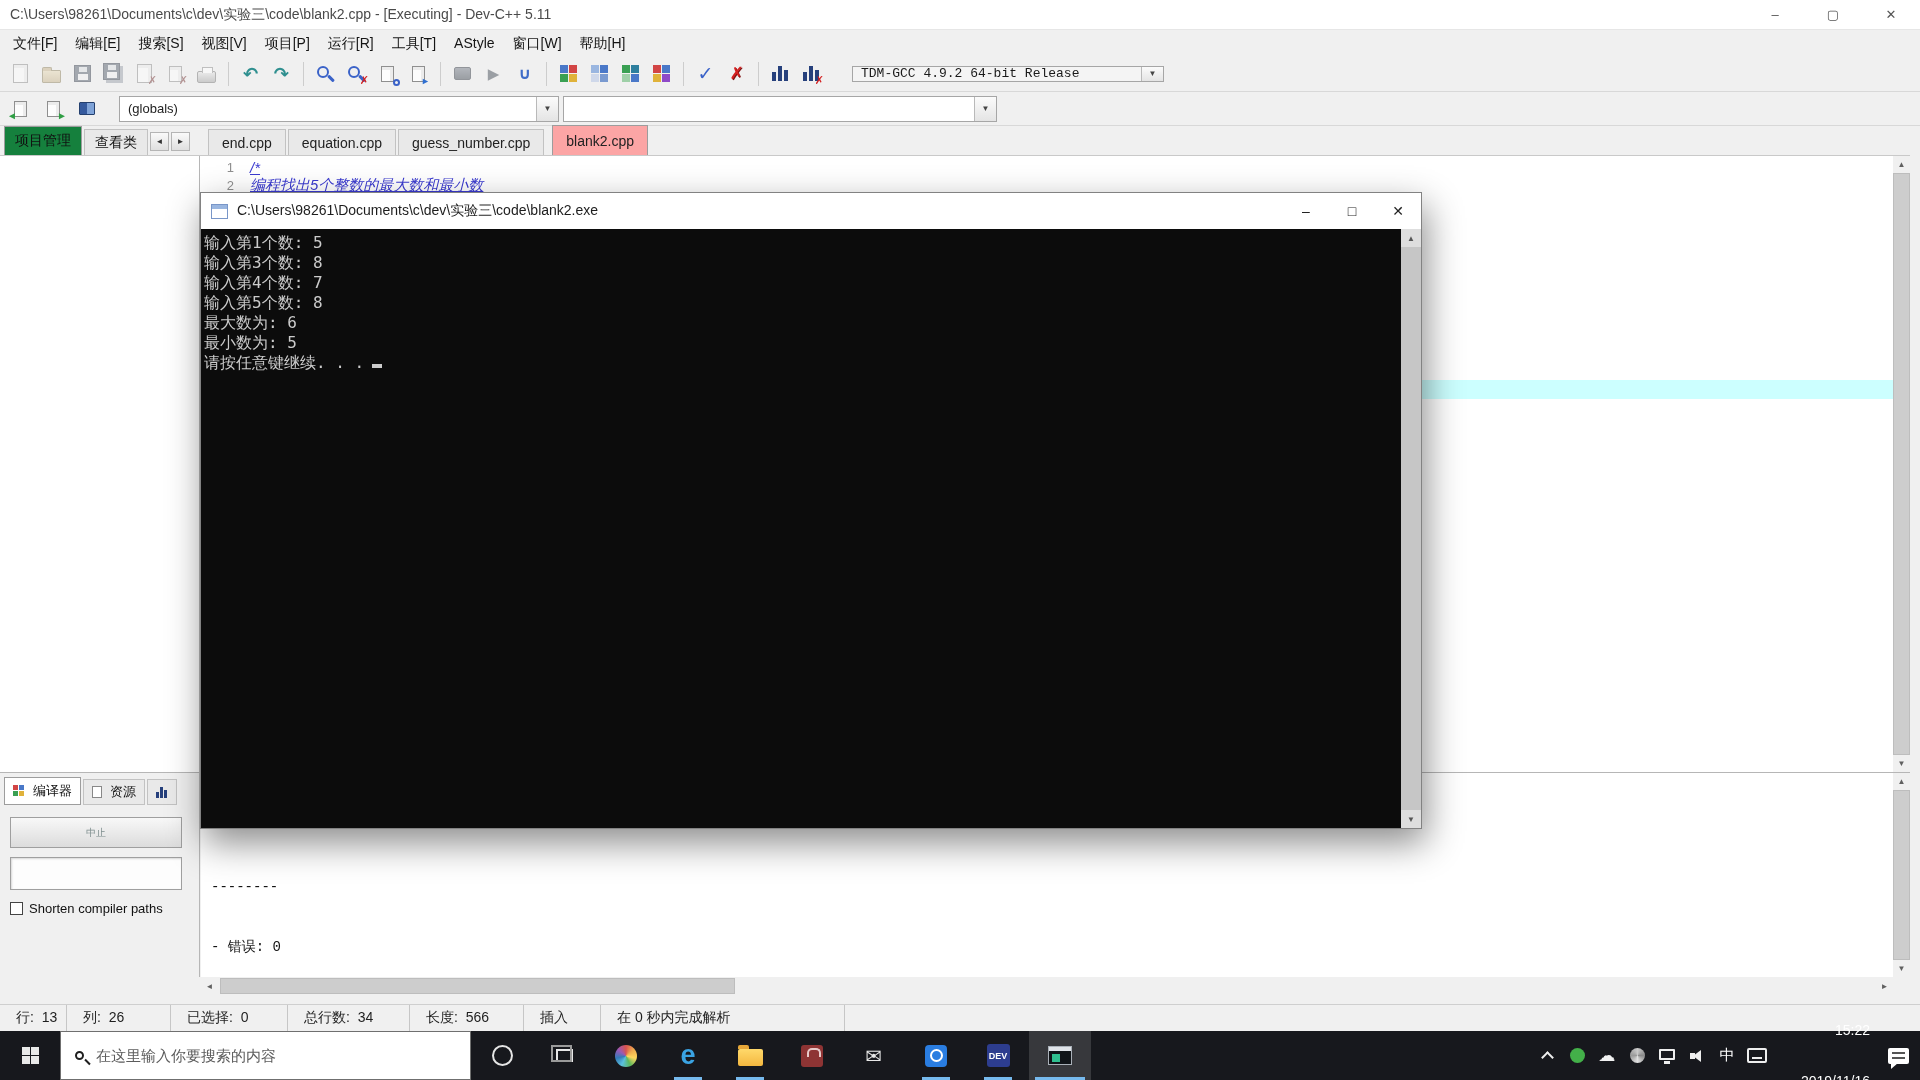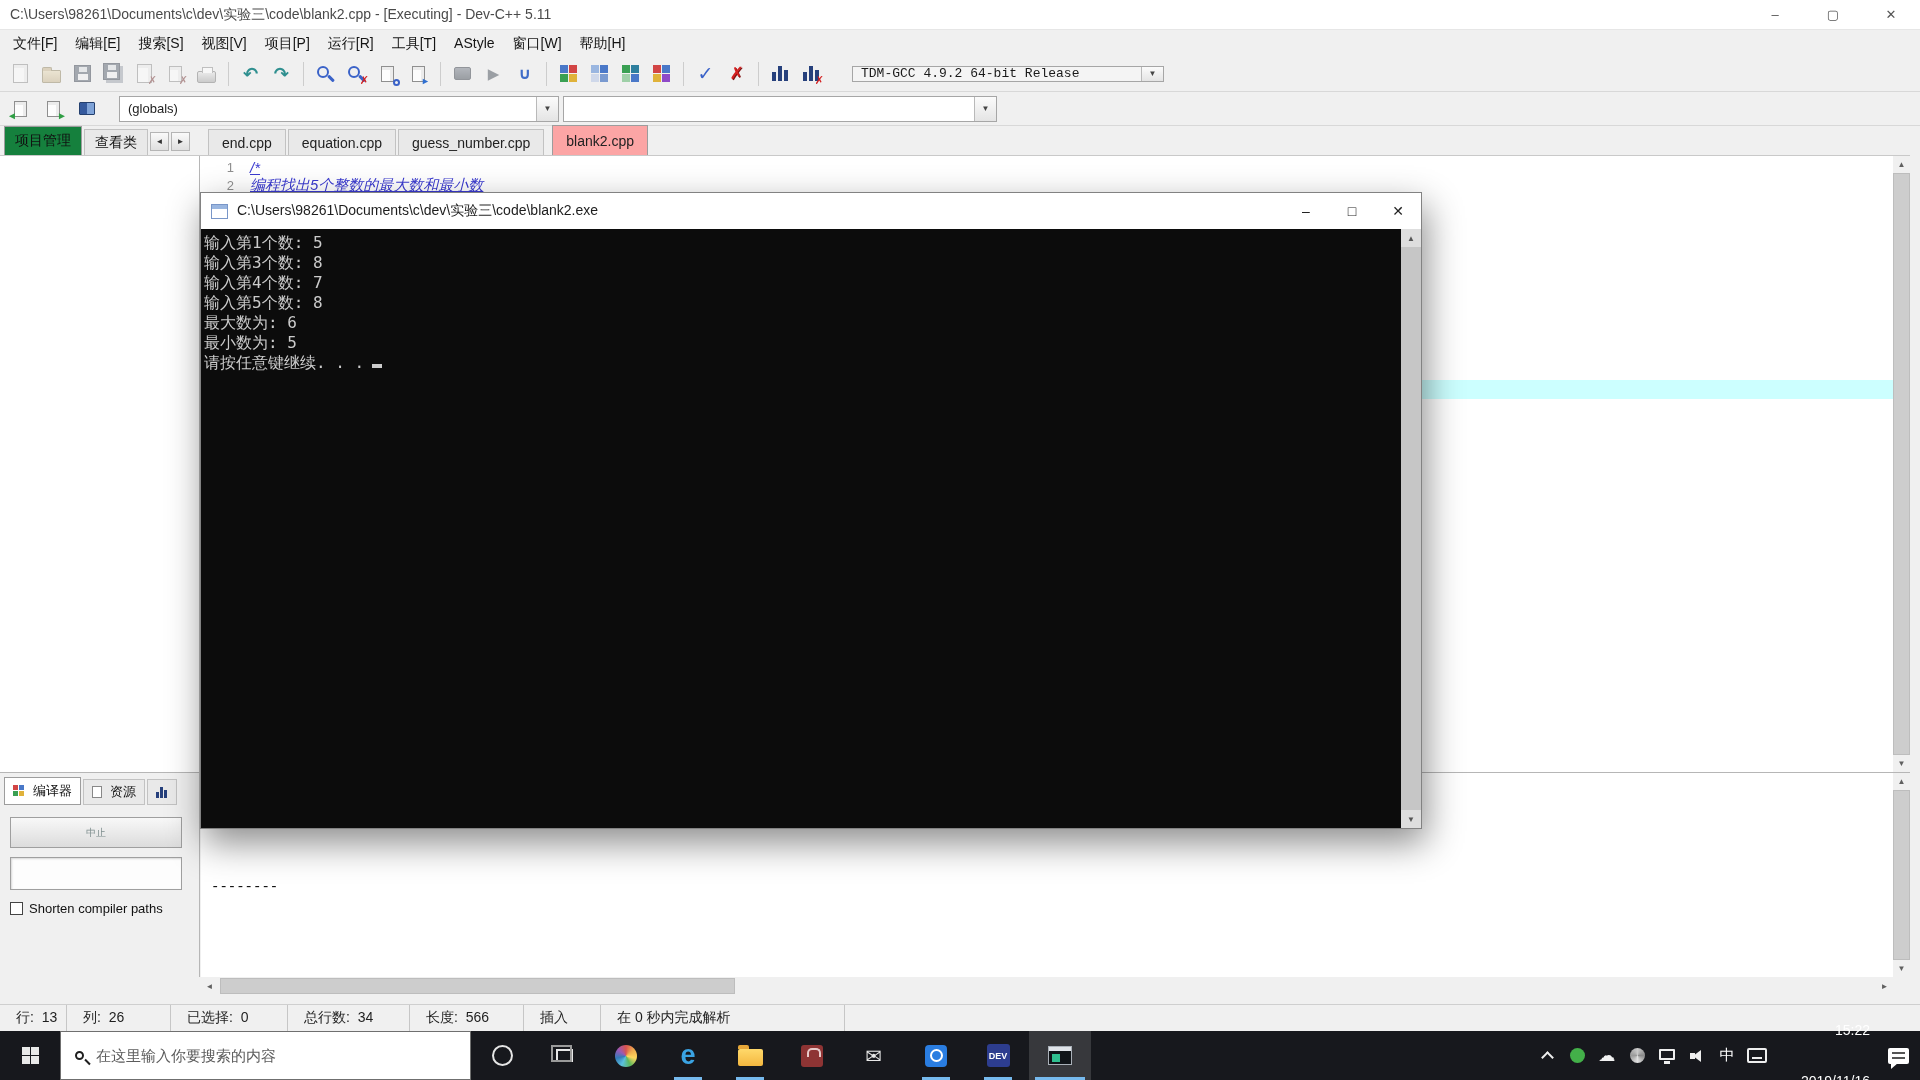--- a/index.html
+++ b/index.html
@@ -370,20 +370,21 @@
       </div>
       <div class="abort">中止</div>
       <div class="pbox"></div>
       <div class="shorten">
         <span class="cbx"></span>
         <span>Shorten compiler paths</span>
       </div>
     </div>
     <div class="bp-log">
       <div class="logline">--------</div>
+      <div class="logline">- 错误: 0</div>
       
       
       
       
     </div>
     <div class="vscroll log-vscroll">
       <span class="sarrow">▲</span>
       <span class="sthumb"></span>
       <span class="sarrow">▼</span>
     </div>

